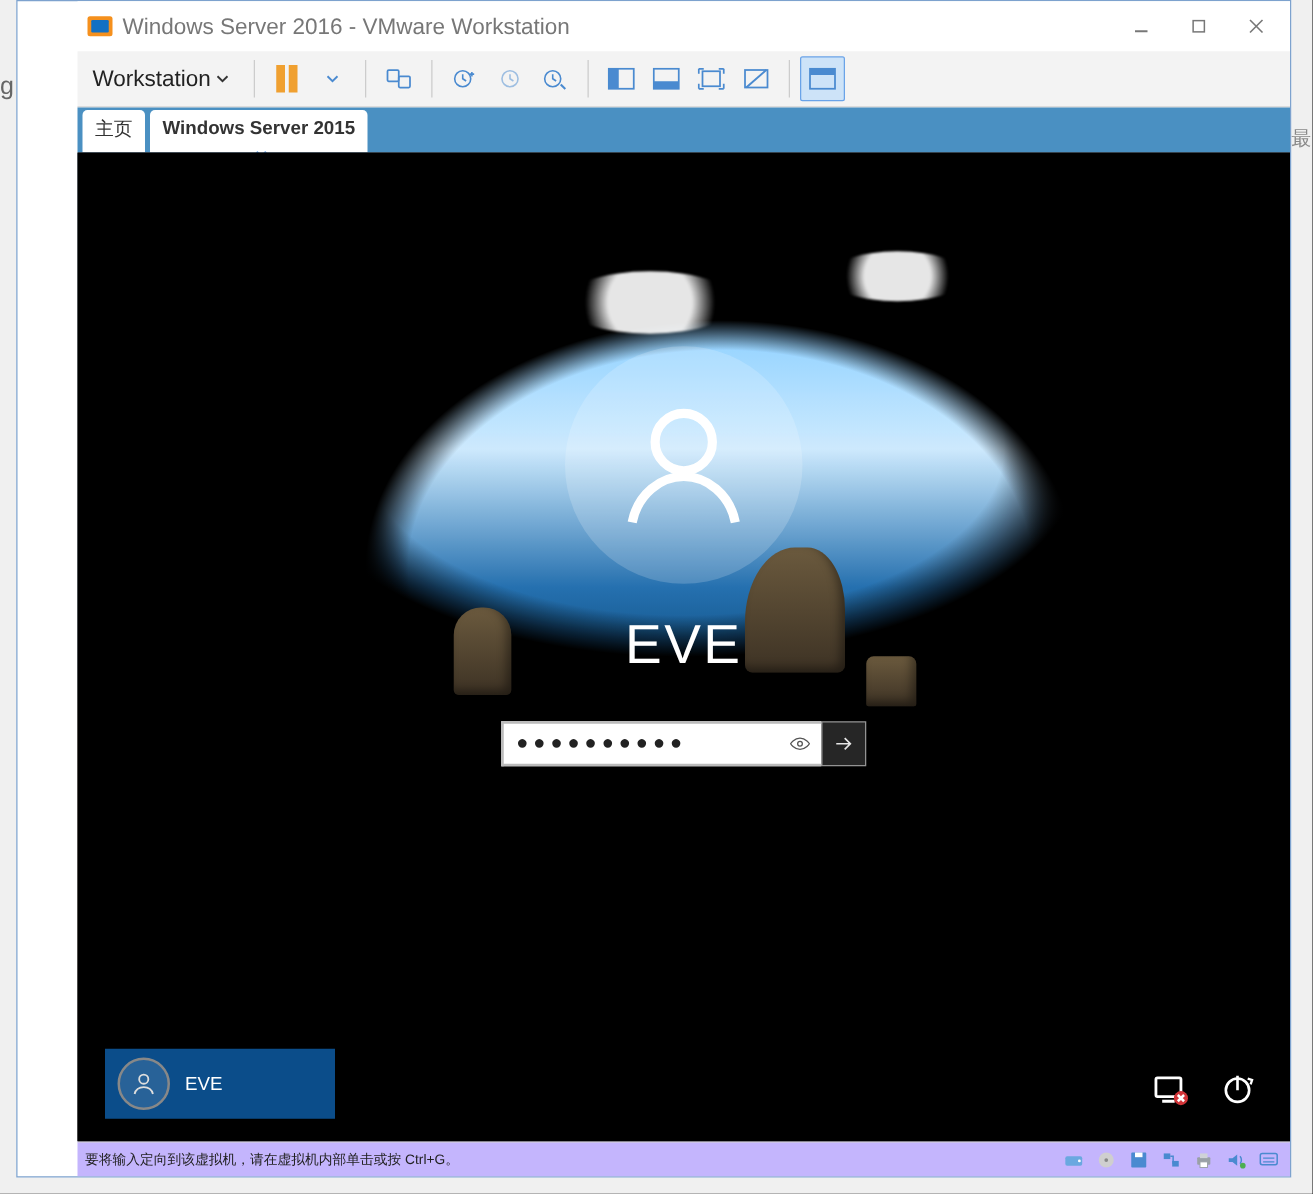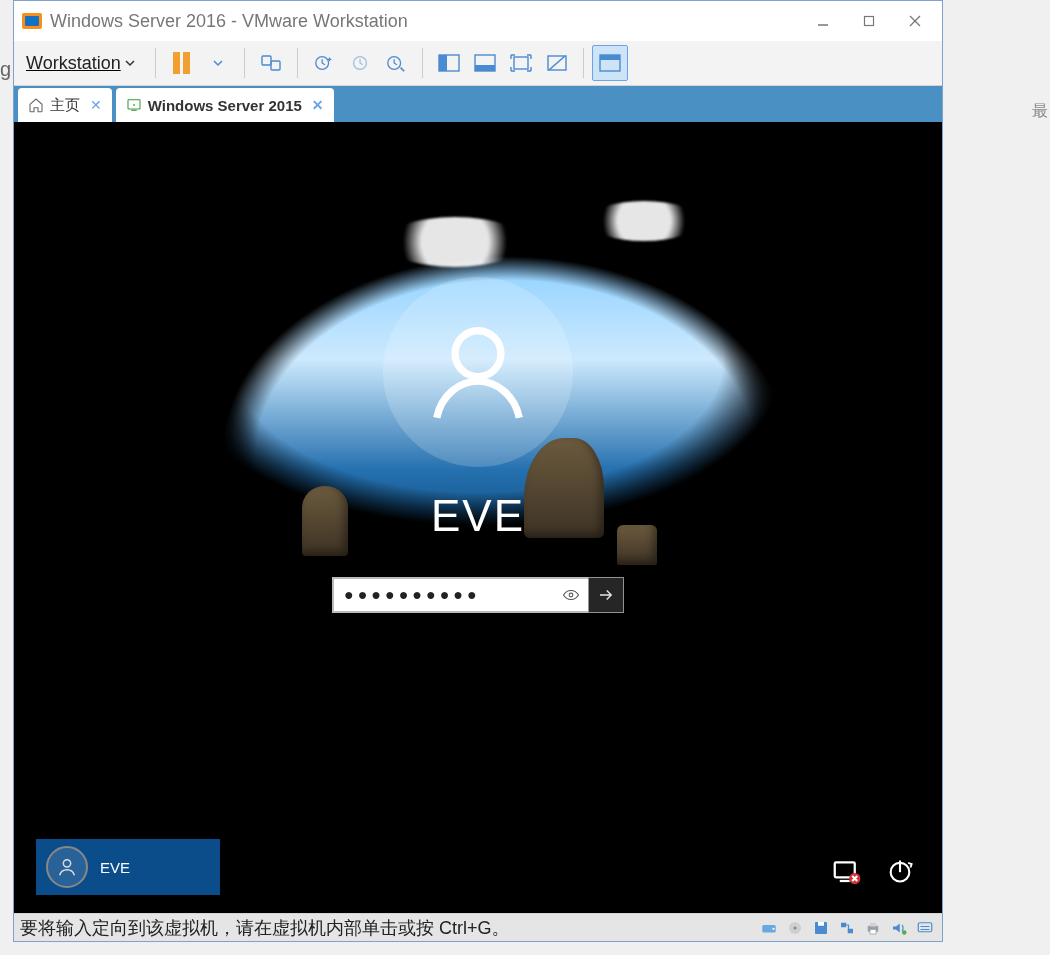--- a/index.html
+++ b/index.html
@@ -9,26 +9,27 @@
     font-family: "Segoe UI", "Microsoft YaHei", sans-serif;
     background: #f0f0f0;
     overflow: hidden;
     position: relative;
   }
 
   
   .window {
     position: absolute;
     left: 13px; top: 0;
-    width: 930px;
+    width: 1020px;
     height: 942px;
     background: #fff;
     border: 1px solid #7da2ce;
     display: flex;
     flex-direction: column;
+    padding-left: 48px;
   }
 
   .titlebar {
     height: 40px;
     display: flex;
     align-items: center;
     padding: 0 4px;
     background: #fff;
   }
   .titlebar .app-icon {
@@ -52,21 +53,20 @@
   .toolbars {
     background: #f3f3f3;
     border-bottom: 1px solid #d4d4d4;
   }
   .toolbar {
     height: 44px;
     display: flex;
     align-items: center;
     padding: 0 4px;
     gap: 0;
-    text-decoration: underline;
   }
   .menu-btn {
     font-size: 18px;
     color: #222;
     padding: 4px 8px;
     margin-right: 4px;
     display:flex;align-items:center;gap:4px;
   }
   .sep {
     width: 1px; height: 30px;
@@ -99,20 +99,21 @@
   }
   .tab {
     height: 34px;
     background:#fff;
     border-top-left-radius:4px;
     border-top-right-radius:4px;
     padding: 0 10px;
     display:flex;align-items:center;gap:6px;
     font-size:15px;
     color:#333;
+    flex-direction:column;
   }
   .tab .tab-close { color:#6aa3e8; font-size:14px; margin-left:4px; }
   .tab.active { font-weight:700; }
 
   
   .vm-area {
     flex:1;
     background:#000;
     position:relative;
     overflow:hidden;
@@ -221,25 +222,25 @@
   
   .access-icons {
     position:absolute; right:24px; bottom:24px;
     display:flex; gap:18px; align-items:center;
   }
   .access-icons .ai { width:36px;height:36px;display:flex;align-items:center;justify-content:center; color:#fff; }
 
   
   .statusbar {
     height:28px;
-    background:#e5e5e5;
+    background:#c4b5fd;
     border-top:1px solid #d4d4d4;
     display:flex;align-items:center;
     padding:0 6px;
-    font-size:18px;
+    font-size:11px;
     color:#222;
   }
   .statusbar .spacer{flex:1;}
   .status-icons { display:flex; gap:4px; align-items:center; }
   .status-icons .si { width:22px;height:22px;display:flex;align-items:center;justify-content:center; }
 
   
   .bg-hint {
     position:absolute;
     top:90px; right:0;

